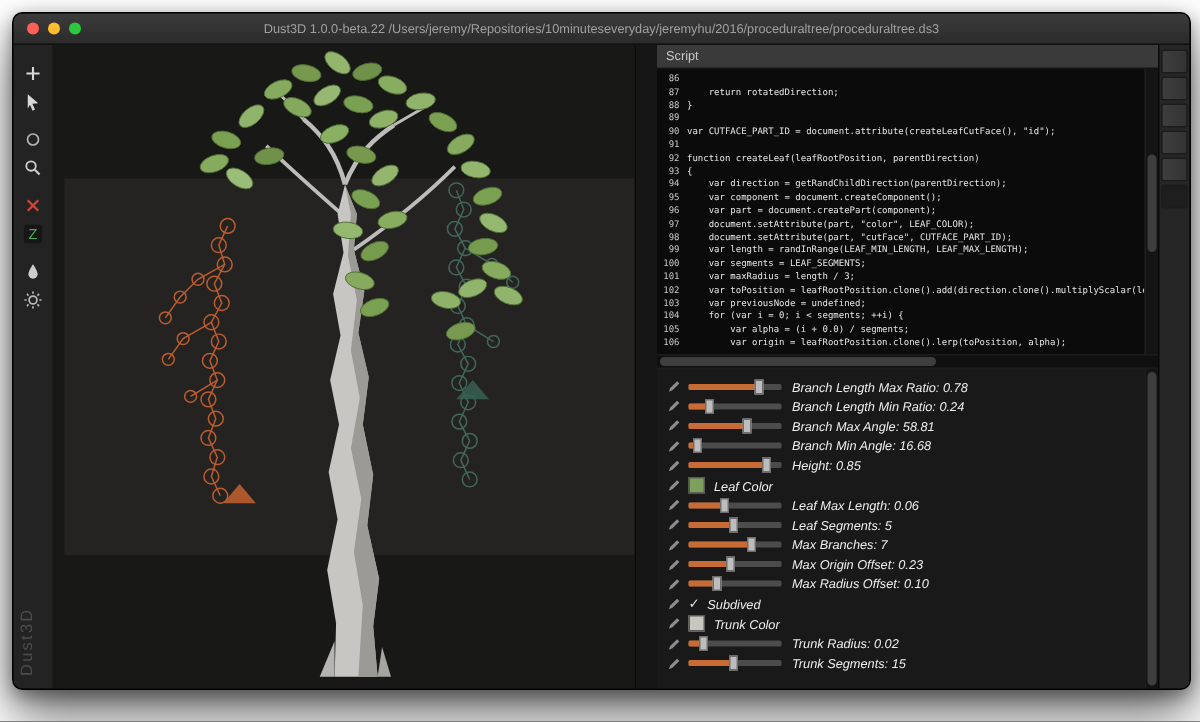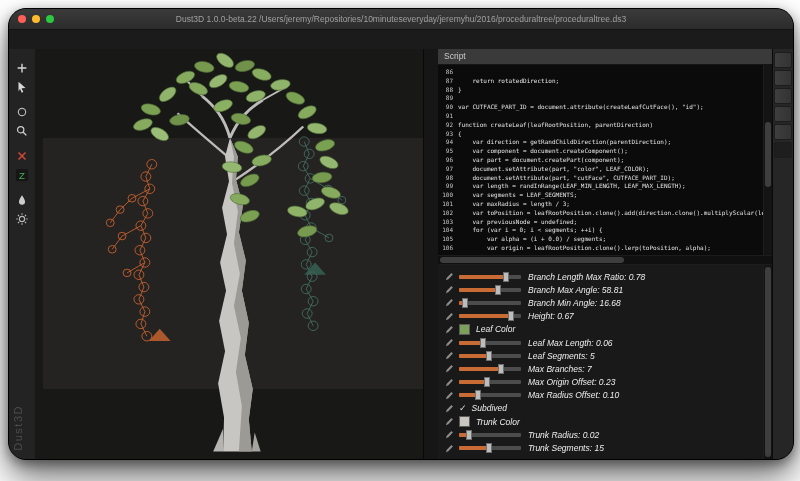--- a/index.html
+++ b/index.html
@@ -3,23 +3,23 @@
 <meta charset="utf-8">
 <style>
   html,body{margin:0;padding:0;}
   body{
     width:800px;height:481px;position:relative;overflow:hidden;
     background:#ffffff;font-family:"Liberation Sans",sans-serif;
     -webkit-font-smoothing:antialiased;
   }
   .window{
     position:absolute;left:8px;top:8px;width:784px;height:450px;
-    background:#1b1b1b;border-radius:18px;overflow:hidden;
+    background:#1b1b1b;border-radius:7px;overflow:hidden;
     box-shadow:0 18px 34px rgba(0,0,0,.55),0 4px 12px rgba(0,0,0,.4);
-    border:1px solid #000;display:flex;flex-direction:column;gap:19px;
+    border:1px solid #000;display:flex;flex-direction:column;
   }
   
   .titlebar{height:20px;flex:none;position:relative;display:flex;align-items:center;
     background:linear-gradient(#3b3b3b,#2b2b2b);border-bottom:1px solid #121212;}
   .lights{position:absolute;left:9px;top:6px;display:flex;gap:6px;}
   .light{width:8px;height:8px;border-radius:50%;}
   .light.close{background:#ff5f57;}
   .light.min{background:#febb2e;}
   .light.max{background:#2bc840;}
   .title{flex:1;text-align:center;font-size:8.5px;color:#a0a0a0;white-space:nowrap;
@@ -366,20 +366,33 @@
 
             <span class="ctl-label">Branch Length Max Ratio: 0.78</span>
           </div>
             <div class="ctl-row">
             <span class="ctl-pencil">
               <svg width="9" height="9" viewBox="0 0 9 9">
                   <path d="M0.9,8.2 L1.8,5.7 L6.4,1.1 L7.9,2.6 L3.3,7.2 Z" fill="#8d8d8d"></path>
                 </svg>
             </span>
             <span class="ctl-slider">
+              <span class="ctl-fill" style="width: 24%;"></span>
+              <span class="ctl-handle" style="left: 24%;"></span>
+            </span>
+
+            <span class="ctl-label">Branch Length Min Ratio: 0.24</span>
+          </div>
+            <div class="ctl-row">
+            <span class="ctl-pencil">
+              <svg width="9" height="9" viewBox="0 0 9 9">
+                  <path d="M0.9,8.2 L1.8,5.7 L6.4,1.1 L7.9,2.6 L3.3,7.2 Z" fill="#8d8d8d"></path>
+                </svg>
+            </span>
+            <span class="ctl-slider">
               <span class="ctl-fill" style="width: 65%;"></span>
               <span class="ctl-handle" style="left: 65%;"></span>
             </span>
 
             <span class="ctl-label">Branch Max Angle: 58.81</span>
           </div>
             <div class="ctl-row">
             <span class="ctl-pencil">
               <svg width="9" height="9" viewBox="0 0 9 9">
                   <path d="M0.9,8.2 L1.8,5.7 L6.4,1.1 L7.9,2.6 L3.3,7.2 Z" fill="#8d8d8d"></path>
@@ -396,21 +409,21 @@
             <span class="ctl-pencil">
               <svg width="9" height="9" viewBox="0 0 9 9">
                   <path d="M0.9,8.2 L1.8,5.7 L6.4,1.1 L7.9,2.6 L3.3,7.2 Z" fill="#8d8d8d"></path>
                 </svg>
             </span>
             <span class="ctl-slider">
               <span class="ctl-fill" style="width: 85%;"></span>
               <span class="ctl-handle" style="left: 85%;"></span>
             </span>
 
-            <span class="ctl-label">Height: 0.67</span>
+            <span class="ctl-label">Height: 0.85</span>
           </div>
             <div class="ctl-row">
             <span class="ctl-pencil">
               <svg width="9" height="9" viewBox="0 0 9 9">
                   <path d="M0.9,8.2 L1.8,5.7 L6.4,1.1 L7.9,2.6 L3.3,7.2 Z" fill="#8d8d8d"></path>
                 </svg>
             </span>
 
             <span class="ctl-swatch" style="background: rgb(125, 161, 90);"></span>
 

